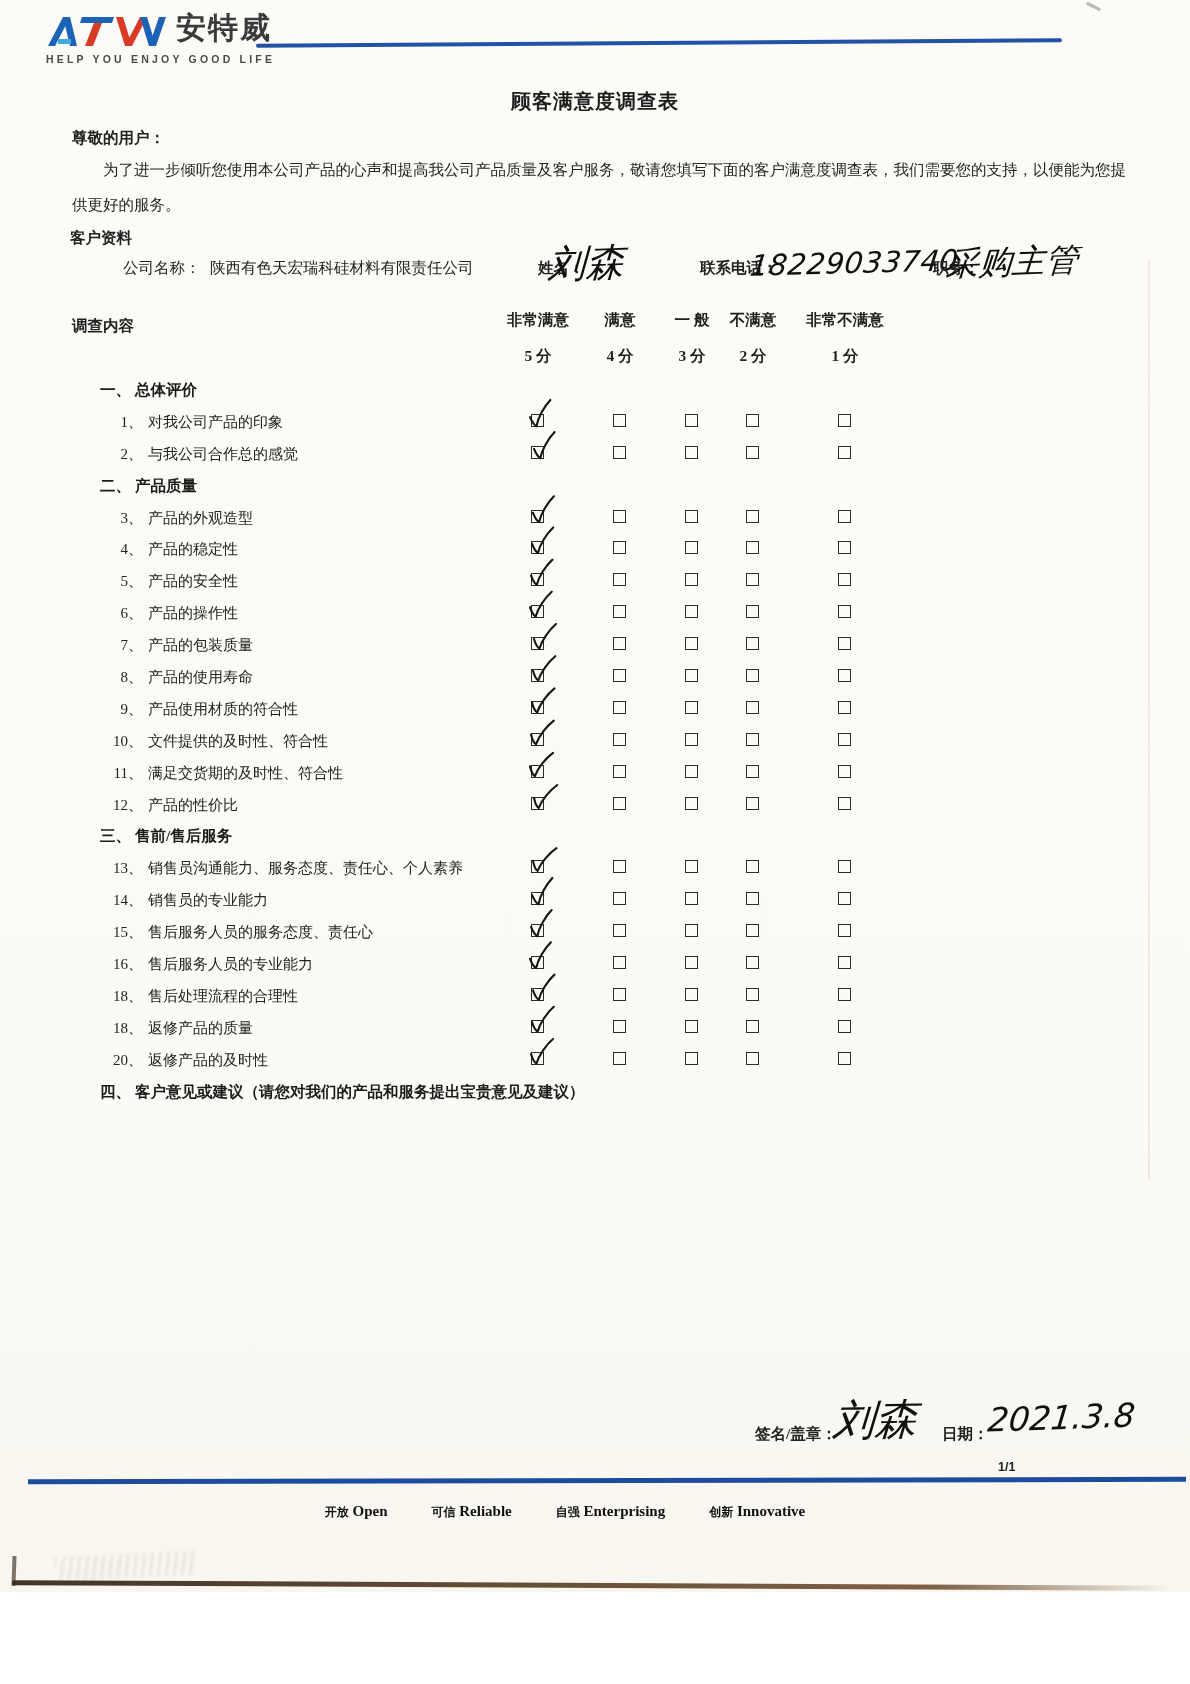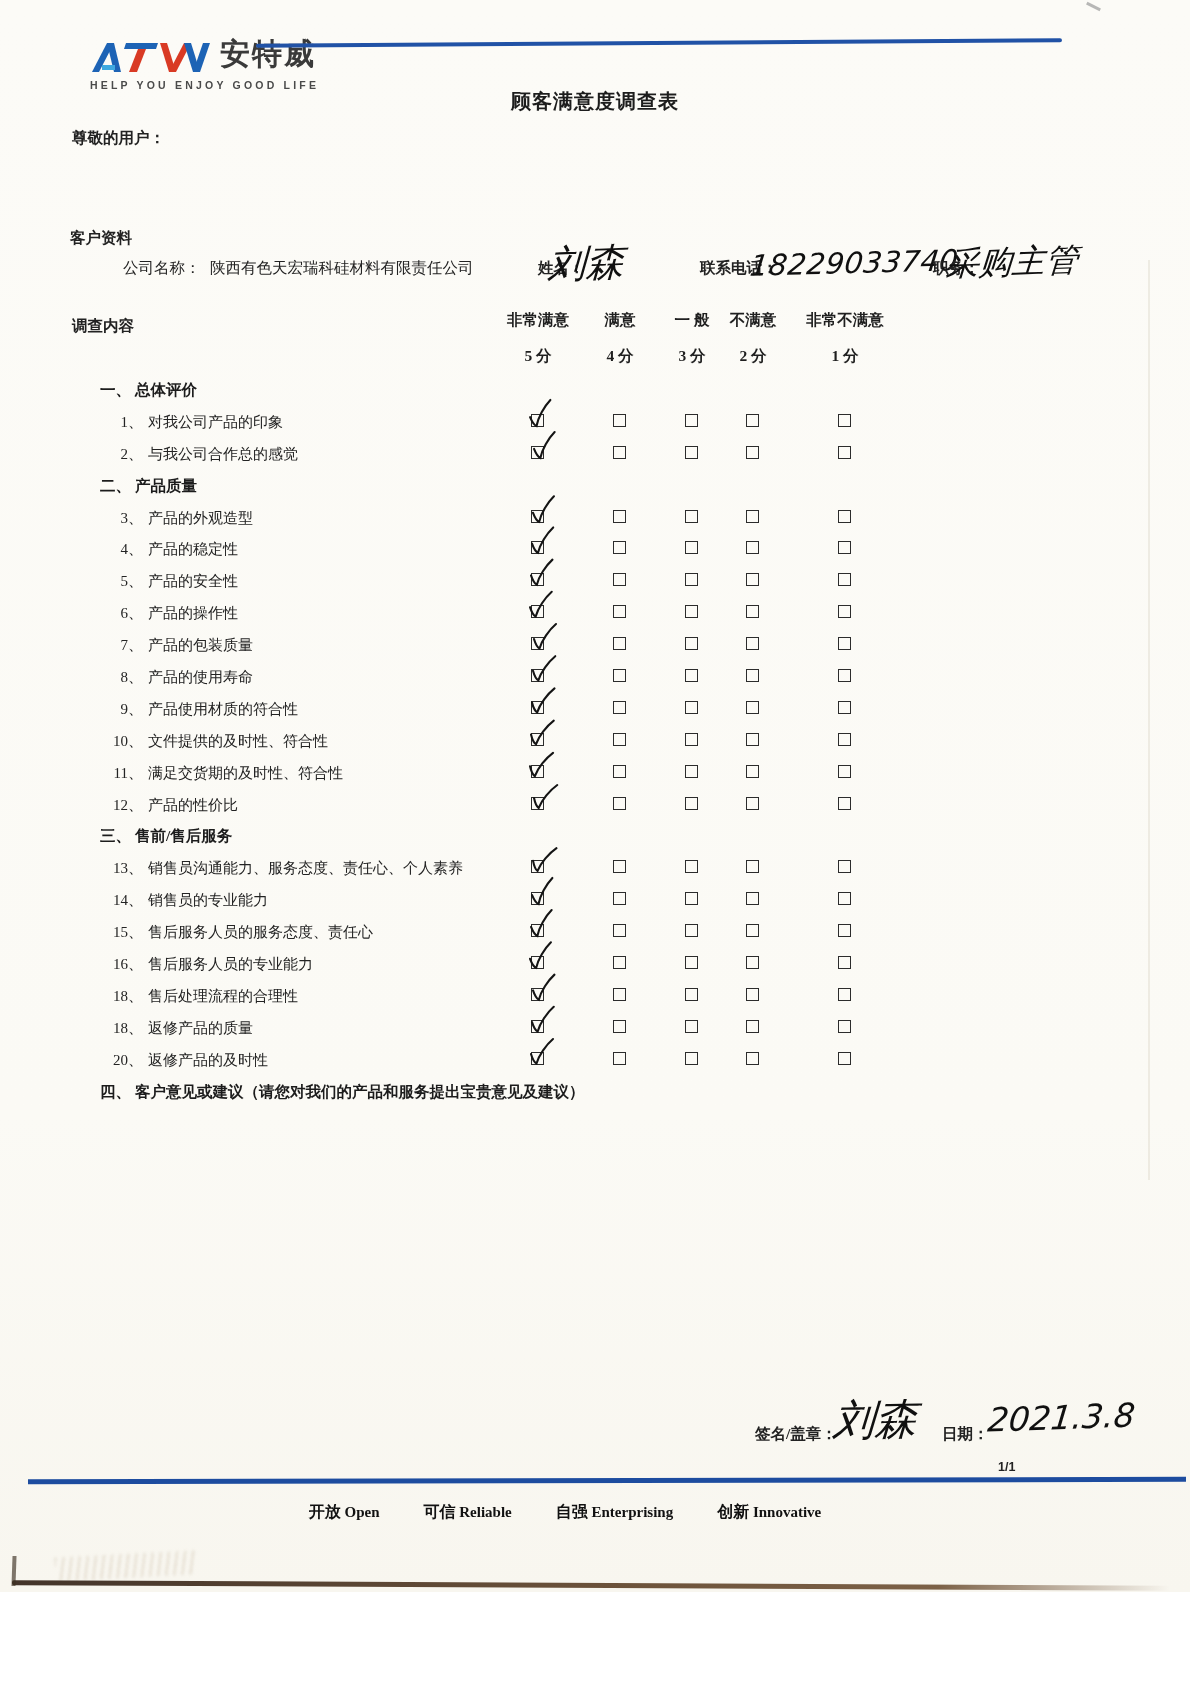--- a/index.html
+++ b/index.html
@@ -7,21 +7,21 @@
   .page {
     position:relative; width:1190px; height:1684px; margin:0 auto;
     background:#ffffff; overflow:hidden;
     font-family:"Liberation Serif","DejaVu Serif",serif; color:#222;
   }
   .paper {
     position:absolute; left:0; top:0; width:1190px; height:1592px;
     background:linear-gradient(180deg,#fcfbf7 0%,#fbfaf5 70%,#f8f6ef 100%);
   }
   
-  .logo-block { position:absolute; left:46px; top:34px;margin-left:44px; }
+  .logo-block { position:absolute; left:46px; top:8px; }
   .logo-row { display:flex; align-items:flex-end; gap:10px; }
   .logo-mark { display:block; }
   .brand-cn { font-size:30px; font-weight:700; color:#3a3a3a; letter-spacing:2px;
               font-family:"Liberation Sans","DejaVu Sans",sans-serif; }
   .tagline { margin-top:4px; font-family:"Liberation Sans","DejaVu Sans",sans-serif;
              font-size:10.5px; font-weight:700; letter-spacing:3.2px; color:#4a4a4a; }
   .top-rule { position:absolute; left:256px; top:41px; width:806px; height:4px;
               background:#2152a6; transform:rotate(-0.4deg); border-radius:2px; }
   .corner-mark { position:absolute; left:1086px; top:5px; width:15px; height:3px;
                  background:#9a9a9a; transform:rotate(26deg); opacity:.7; }
@@ -66,21 +66,21 @@
   .date-label { position:absolute; left:942px; top:1424px; font-size:15.5px; font-weight:700; }
   .date-hand  { position:absolute; left:988px; top:1398px; font-size:33px; transform:rotate(-2deg) skewX(-8deg); }
   .page-num   { position:absolute; left:998px; top:1460px; font-size:12.5px; font-weight:700;
                 font-family:"Liberation Sans","DejaVu Sans",sans-serif; }
   .bottom-rule { position:absolute; left:28px; top:1478px; width:1158px; height:5px;
                  background:#1d4c9f; transform:rotate(-0.12deg); }
   
   .footer { position:absolute; left:0; top:1502px; width:1190px; display:flex;
             justify-content:center; gap:44px; transform:translateX(-30px); }
   .motto { white-space:nowrap; }
-  .motto .cn { font-size:16px; font-weight:700; color:#111; }
+  .motto .cn { font-size:12px; font-weight:700; color:#111; }
   .motto .en { font-size:15px; font-weight:600; color:#111;
                font-family:Liberation Serif, serif; }
   
   .paper-edge { position:absolute; left:12px; top:1583px; width:1158px; height:5px;
                 background:linear-gradient(to right,#43342a,#6e543c 55%,#7c6147 80%,rgba(124,97,71,0));
                 transform:rotate(0.28deg); border-radius:2px; }
   .edge-notch { position:absolute; left:12px; top:1556px; width:4px; height:30px;
                 background:rgba(60,47,34,.65); transform:rotate(2deg); }
   .ghost { position:absolute; left:55px; top:1554px; width:140px; height:24px;
            background:repeating-linear-gradient(100deg, rgba(150,125,88,.22) 0 2px, transparent 2px 8px);
@@ -110,20 +110,21 @@
         </svg>
         <span class="brand-cn">安特威</span>
       </div>
       <div class="tagline">HELP YOU ENJOY GOOD LIFE</div>
     </div>
     <div class="top-rule"></div>
     <div class="corner-mark"></div>
 
     <div class="doc-title">顾客满意度调查表</div>
     <div class="salutation">尊敬的用户：</div>
+    <div class="intro-body">为了进一步倾听您使用本公司产品的心声和提高我公司产品质量及客户服务，敬请您填写下面的客户满意度调查表，我们需要您的支持，以便能为您提供更好的服务。</div>
 
     <div class="cust-label">客户资料</div>
     <div class="info-row">
       <span class="lbl pos" style="left:95px; top:8px;">公司名称：</span>
       <span class="lbl pos" style="left:182px; top:8px;">陕西有色天宏瑞科硅材料有限责任公司</span>
       <span class="lbl pos" style="left:510px; top:8px; font-weight:700;">姓名：</span>
       <span class="hand pos hand-name">刘森</span>
       <span class="lbl pos" style="left:672px; top:8px; font-weight:600;">联系电话：</span>
       <span class="hand pos hand-phone">18229033740</span>
       <span class="lbl pos" style="left:905px; top:8px; font-weight:600;">职务：</span>

